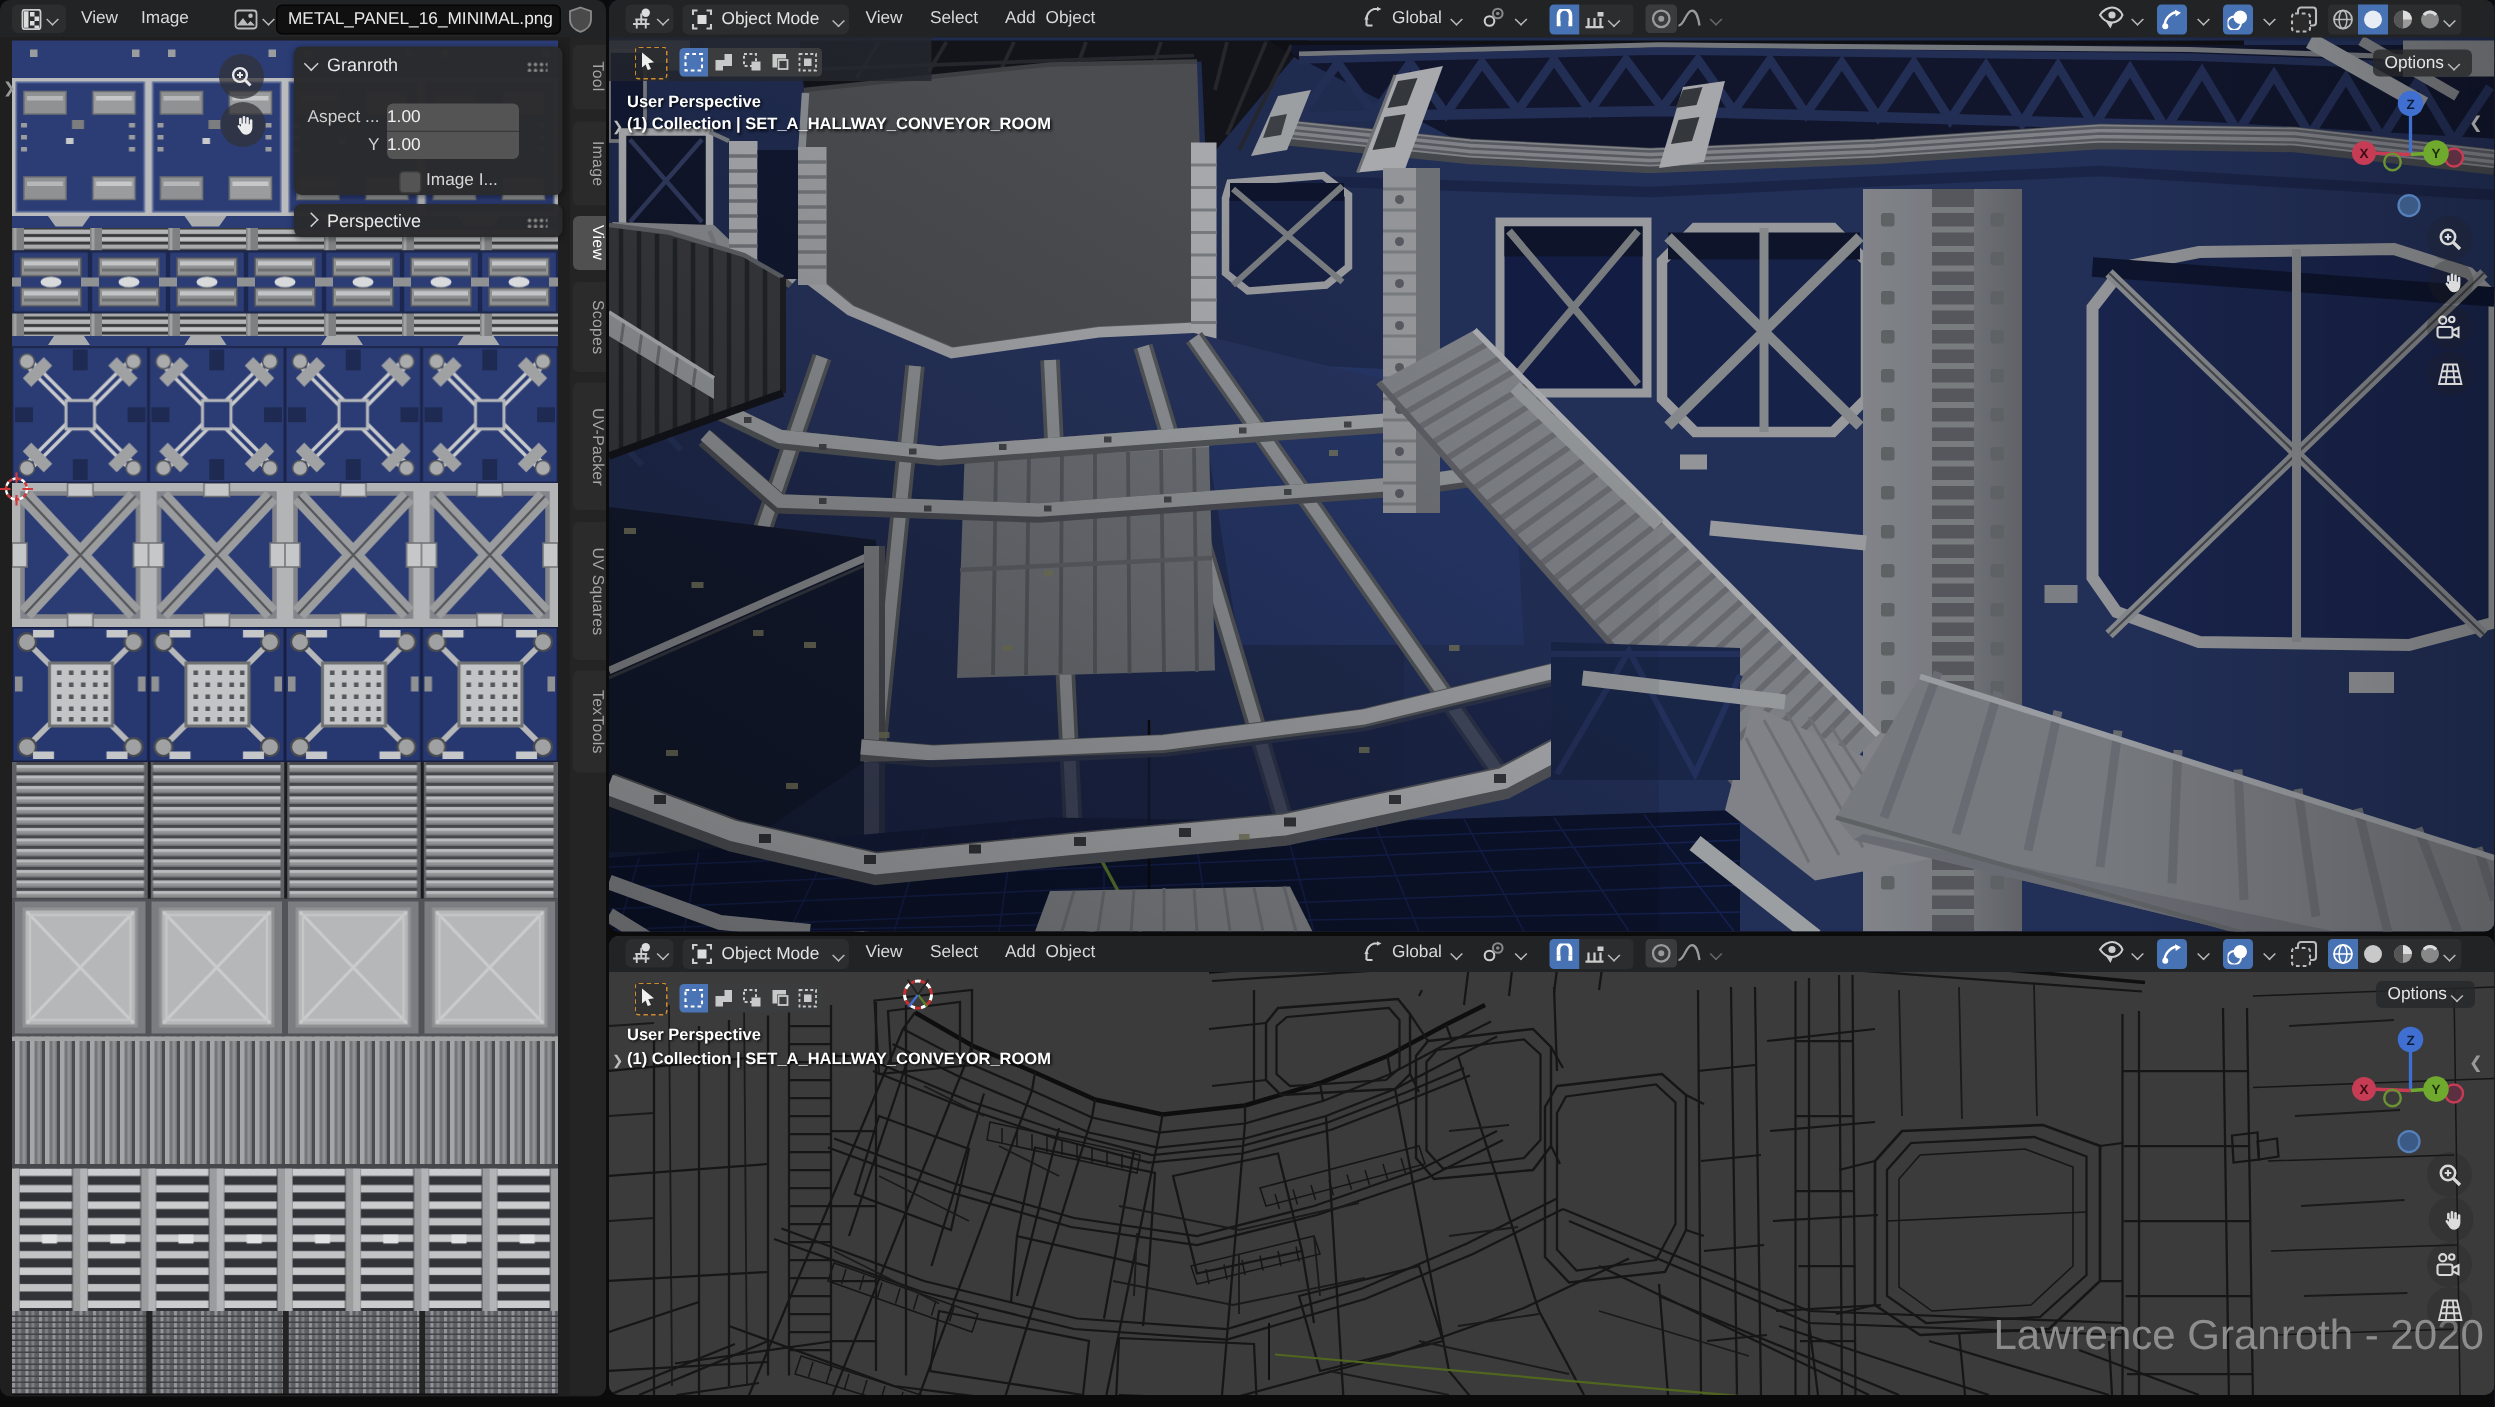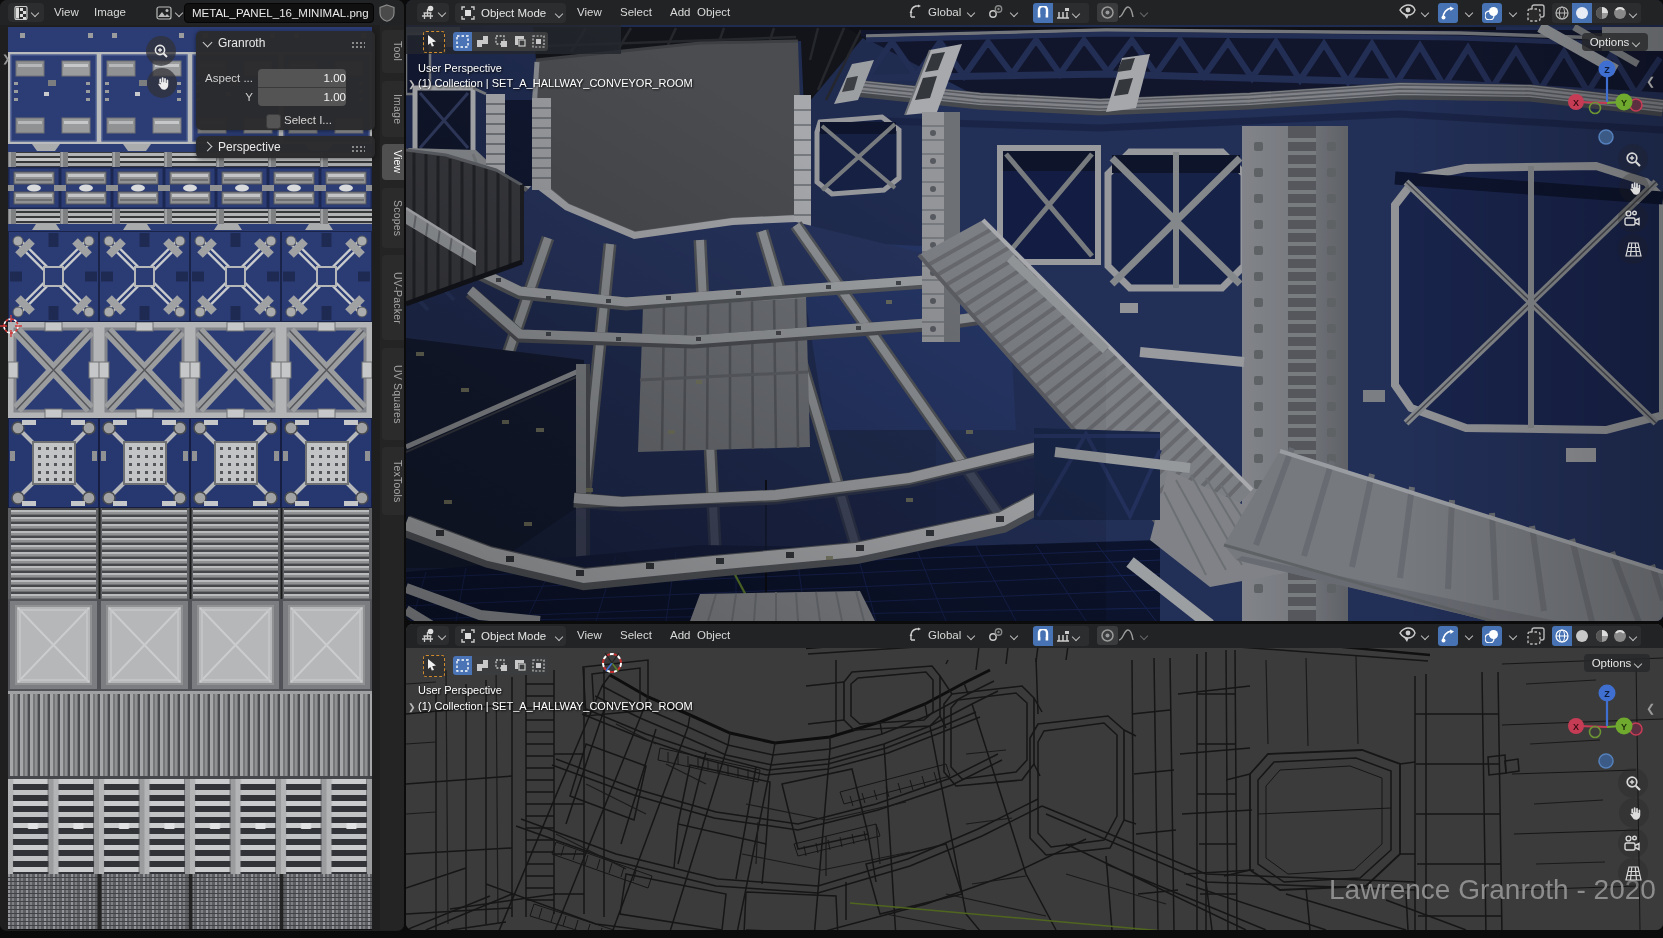--- a/index.html
+++ b/index.html
@@ -1,30 +1,30 @@
 <!DOCTYPE html>
 <html><head><meta charset="utf-8">
 <style>
 html,body{margin:0;padding:0}
 body{width:1663px;height:938px;background:#0b0b0b;font-family:"Liberation Sans",sans-serif;overflow:hidden;position:relative}
 .abs{position:absolute}
 .area{position:absolute;border-radius:7px;overflow:hidden}
 .hdr{position:absolute;left:0;top:0;right:0;height:25px;background:#222324}
 .hbtn{position:absolute;background:#2c2d2e;border-radius:4px;color:#e4e4e4;font-size:11.5px;display:flex;align-items:center;justify-content:center}
 .menu{position:absolute;color:#d9d9d9;font-size:11.5px;top:6px}
-.ovtxt{position:absolute;color:#fff;font-size:11px;font-weight:normal;text-shadow:1px 1px 2px rgba(0,0,0,.9);white-space:nowrap}
+.ovtxt{position:absolute;color:#fff;font-size:11px;font-weight:bold;text-shadow:1px 1px 2px rgba(0,0,0,.9);white-space:nowrap}
 .chev{display:inline-block;width:7px;height:7px;margin-left:4px;position:relative}
 .chev:before{content:"";position:absolute;left:0;top:1px;width:5px;height:5px;border-right:1.5px solid #bbb;border-bottom:1.5px solid #bbb;transform:rotate(45deg)}
 .navic{position:absolute;width:30px;height:30px;border-radius:50%;background:rgba(30,30,30,.25);display:flex;align-items:center;justify-content:center}
 .vtab{position:absolute;left:2px;width:22px;background:#2b2b2b;color:#a5a5a5;font-size:10.5px;border-radius:4px 0 0 4px;writing-mode:vertical-rl;text-align:center;letter-spacing:.2px}
 .vtab.sel{background:#505050;color:#fff}
 .fpan{position:absolute;background:rgba(43,43,45,.985);border-radius:5px;box-shadow:0 1px 4px rgba(0,0,0,.5)}
 .fchev{position:absolute;width:6px;height:6px;border-right:1.6px solid #ccc;border-bottom:1.6px solid #ccc}
 .dots{position:absolute;width:14px;height:7px;background-image:radial-gradient(#8a8a8a 1px,transparent 1.2px);background-size:4px 4px}
-.nfield{position:absolute;width:88px;height:18px;background:#545454;color:#f2f2f2;font-size:11.5px;text-align:right;line-height:18px}
+.nfield{position:absolute;width:88px;height:18px;background:#545454;color:#f2f2f2;font-size:11.5px;text-align:left;line-height:18px}
 </style></head>
 <body>
 
 <div class="area" id="left" style="left:0;top:0;width:404px;height:931px;background:#1f1f1f">
   <div class="hdr" id="lhdr">
     <div class="hbtn" style="left:8px;top:3px;width:36px;height:19px">
       <svg width="14" height="14" viewBox="0 0 14 14">
           <rect x="1" y="0.5" width="12" height="13" rx="1.5" fill="none" stroke="#ccc" stroke-width="1.2"></rect>
           <rect x="2" y="1.5" width="3" height="11" fill="#ddd"></rect>
           <rect x="6" y="2" width="3" height="3" fill="#ddd"></rect>
@@ -289,21 +289,21 @@
       </div>
     <div class="fpan" style="left:196px;top:6px;width:179px;height:99px">
       <span class="fchev" style="left:8px;top:8px;transform:rotate(45deg)"></span>
       <span style="position:absolute;left:22px;top:5px;color:#e9e9e9;font-size:12px">Granroth</span>
       <span class="dots" style="right:10px;top:10px"></span>
       <span style="position:absolute;right:122px;top:41px;color:#cfcfcf;font-size:11.5px">Aspect ...</span>
       <div class="nfield" style="left:62px;top:38px;border-radius:4px 4px 0 0;border-bottom:1px solid #3a3a3a">1.00</div>
       <span style="position:absolute;right:122px;top:60px;color:#cfcfcf;font-size:11.5px">Y</span>
       <div class="nfield" style="left:62px;top:57px;border-radius:0 0 4px 4px">1.00</div>
       <div class="abs" style="left:70px;top:83px;width:13px;height:13px;background:#545454;border-radius:3px;border:1px solid #3c3c3c"></div>
-      <span style="position:absolute;left:88px;top:83px;color:#d5d5d5;font-size:11.5px">Select I...</span>
+      <span style="position:absolute;left:88px;top:83px;color:#d5d5d5;font-size:11.5px">Image I...</span>
     </div>
     <div class="fpan" style="left:196px;top:111px;width:179px;height:22px">
       <span class="fchev" style="left:8px;top:7px;transform:rotate(-45deg)"></span>
       <span style="position:absolute;left:22px;top:4px;color:#e9e9e9;font-size:12px">Perspective</span>
       <span class="dots" style="right:10px;top:9px"></span>
     </div>
   </div>
 </div>
 
 <div class="area" id="vp1" style="left:406px;top:0;width:1257px;height:621px;background:#222437">

